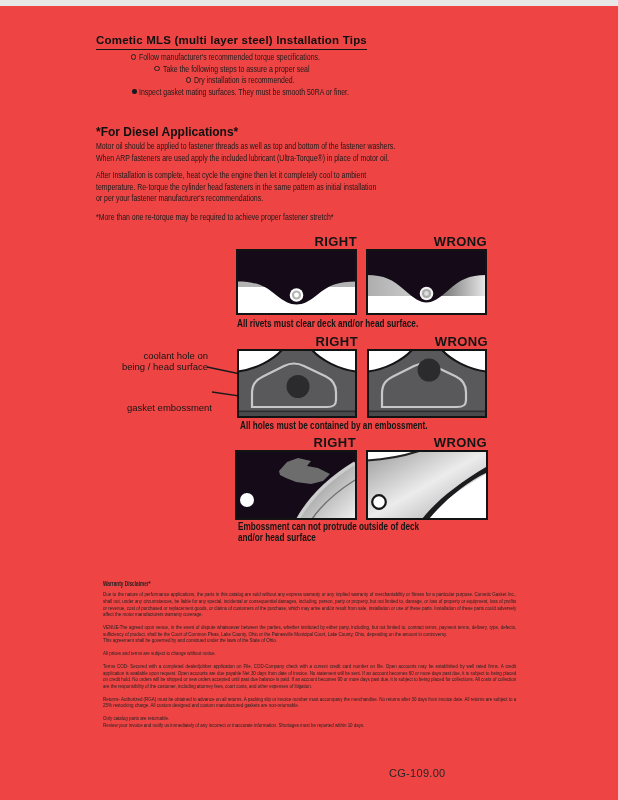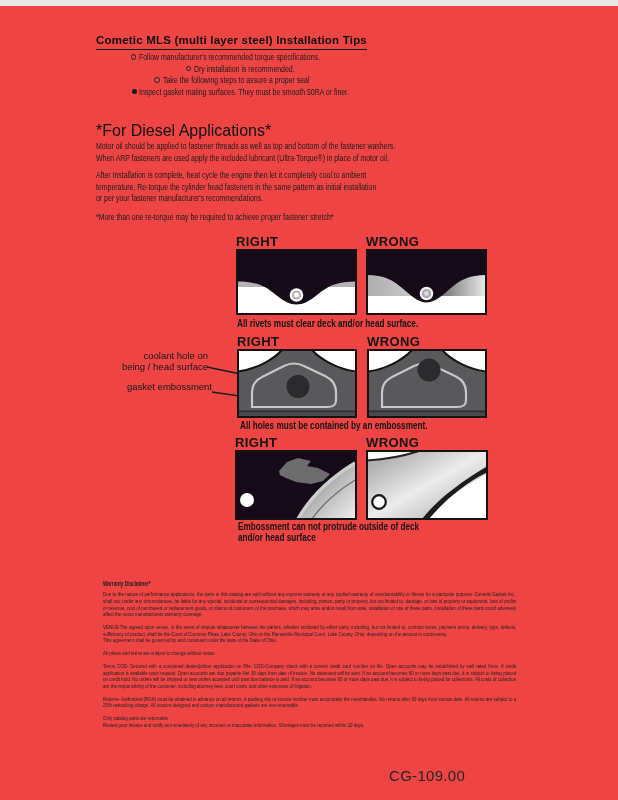--- a/index.html
+++ b/index.html
@@ -17,54 +17,54 @@
   }
   .t-body{
     font-size:9.5px;line-height:11.6px;white-space:pre-line;width:560px;
     transform:scaleX(.73);transform-origin:0 0;color:#1a1a1a;
   }
   .brow{display:flex;align-items:flex-start;height:11.7px;justify-content:center;}
   .brow .txt{font-size:9.5px;transform:scaleX(.73);}
   .marker-open{width:3.5px;height:3.5px;border:1px solid #222;border-radius:50%;margin:3px 3px 0 0;flex:none;}
   .marker-fill{width:4.5px;height:4.5px;background:#1a1a1a;border-radius:50%;margin:3px 2.5px 0 0;flex:none;}
   .sub{margin-left:25px;padding-left:16px;}
-  .h-diesel{font-size:16px;font-weight:normal;transform:scaleX(.70);transform-origin:0 0;white-space:nowrap;color:#101010;}
-  .dlabel{font-size:13px;font-weight:600;letter-spacing:.4px;text-align:left;width:121px;color:#141414;}
+  .h-diesel{font-size:12px;font-weight:bold;transform:scaleX(.70);transform-origin:0 0;white-space:nowrap;color:#101010;}
+  .dlabel{font-size:13px;font-weight:600;letter-spacing:.4px;text-align:right;width:121px;color:#141414;}
   .caption{font-size:10.5px;font-weight:bold;transform:scaleX(.78);transform-origin:0 0;white-space:pre-line;line-height:10.8px;color:#141414;}
   .sidelabel{font-size:9.5px;line-height:10.5px;text-align:right;white-space:pre-line;color:#161616;}
   .dbox{display:block;}
   .warranty{
     width:574px;transform:scaleX(.72);transform-origin:0 0;
     font-size:6.2px;line-height:6.7px;text-align:justify;color:#222;
   }
   .warranty .whead{font-size:6.6px;font-weight:bold;margin:0 0 3.5px 0;text-align:left;}
   .warranty p{margin:0 0 6px 0;white-space:pre-line;}
-  .docnum{font-size:15px;color:#262626;letter-spacing:.3px;}
+  .docnum{font-size:11px;color:#262626;letter-spacing:.3px;}
 </style>
 </head>
 <body>
 
 <div class="page">
 
   <div class="abs" style="left:96px;top:24px;">
     <span class="t-title">Cometic MLS (multi layer steel) Installation Tips</span>
   </div>
 
   <div class="abs" style="left:91px;top:45px;">
     <div class="brow">
       <span class="marker-open"></span>
       <span class="txt cx">Follow manufacturer's recommended torque specifications.</span>
     </div>
     <div class="brow">
       <span class="marker-open"></span>
-      <span class="txt cx">Dry installation is recommended.</span>
+      <span class="txt cx">Take the following steps to assure a proper seal</span>
     </div>
     <div class="brow">
       <span class="marker-open"></span>
-      <span class="txt cx">Take the following steps to assure a proper seal</span>
+      <span class="txt cx">Dry installation is recommended.</span>
     </div>
     <div class="brow sub">
       <span class="marker-fill"></span>
       <span class="txt cx">Inspect gasket mating surfaces.  They must be smooth 50RA or finer.</span>
     </div>
   </div>
 
   <div class="abs" style="left:96px;top:116px;">
     <span class="h-diesel">*For Diesel Applications*</span>
   </div>
@@ -106,21 +106,21 @@
     <rect x="1" y="1" width="119" height="64" fill="none" stroke="#131313" stroke-width="2"></rect>
   </svg>
 
   <div class="abs caption" style="left:237px;top:312px;">All rivets must clear deck and/or head surface.</div>
 
   <div class="abs dlabel" style="left:237px;top:328px;">RIGHT</div>
   <div class="abs dlabel" style="left:367px;top:328px;">WRONG</div>
 
   <div class="abs sidelabel" style="left:90px;top:345px;width:118px;">coolant hole on
 being / head surface</div>
-  <div class="abs sidelabel" style="left:90px;top:376px;width:122px;">gasket embossment</div>
+  <div class="abs sidelabel" style="left:90px;top:397px;width:122px;">gasket embossment</div>
 
   <svg class="abs" style="left:204px;top:350px;" width="100" height="48" viewBox="0 0 100 48">
     <line x1="3" y1="11" x2="94" y2="30" stroke="#1a1a1a" stroke-width="1.3"></line>
     <line x1="8" y1="36" x2="57" y2="43" stroke="#1a1a1a" stroke-width="1.3"></line>
   </svg>
 
   <svg class="abs dbox" style="left:237px;top:343px;" width="120" height="69" viewBox="0 0 120 69">
     <rect x="1" y="1" width="118" height="67" fill="#59595b"></rect>
     <rect x="1" y="61.5" width="118" height="2" fill="#2e2e30"></rect>
     <rect x="1" y="63.5" width="118" height="4.5" fill="#4a4a4d"></rect>

